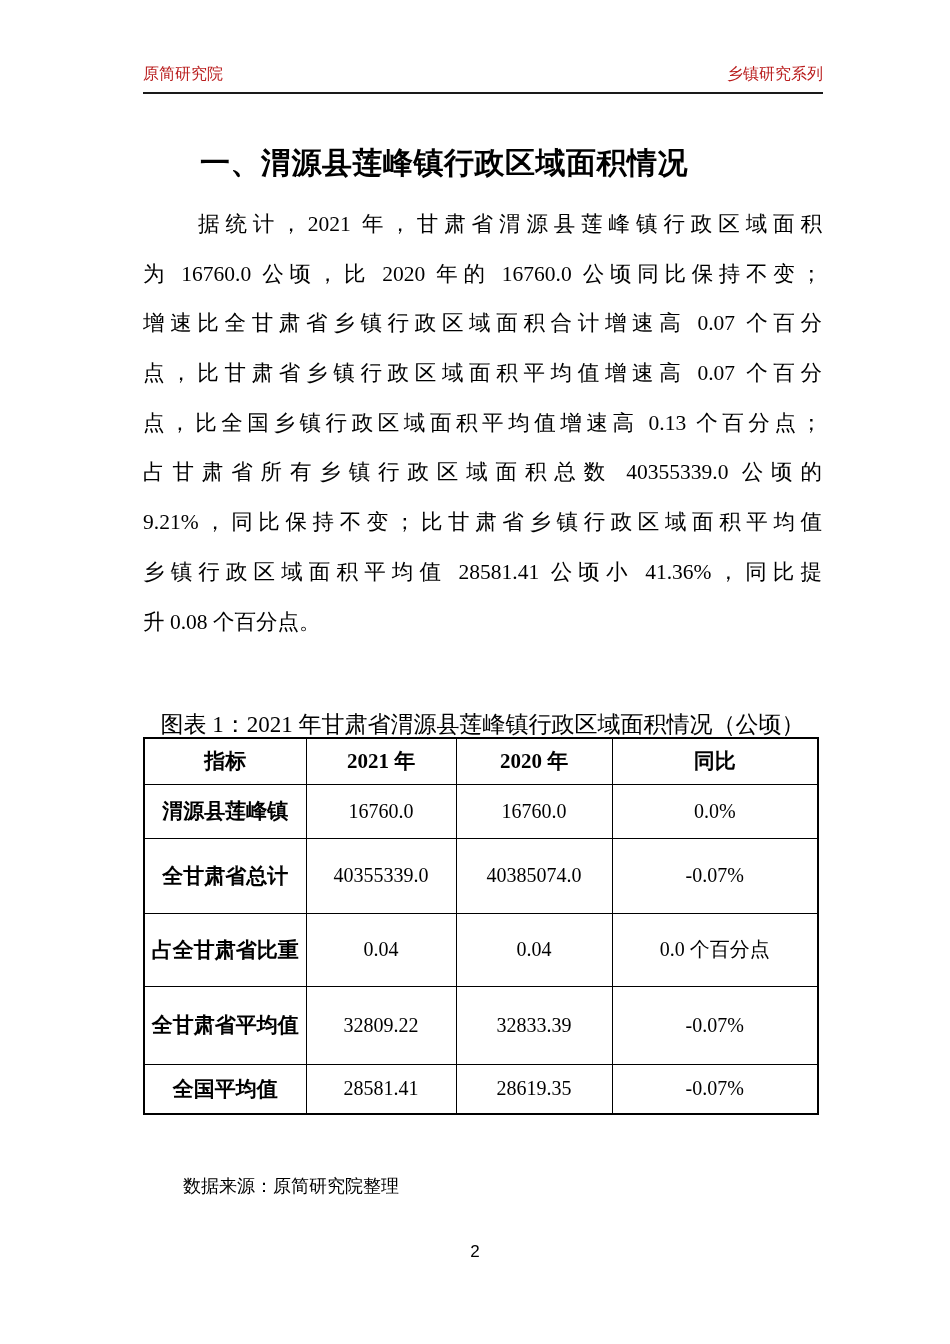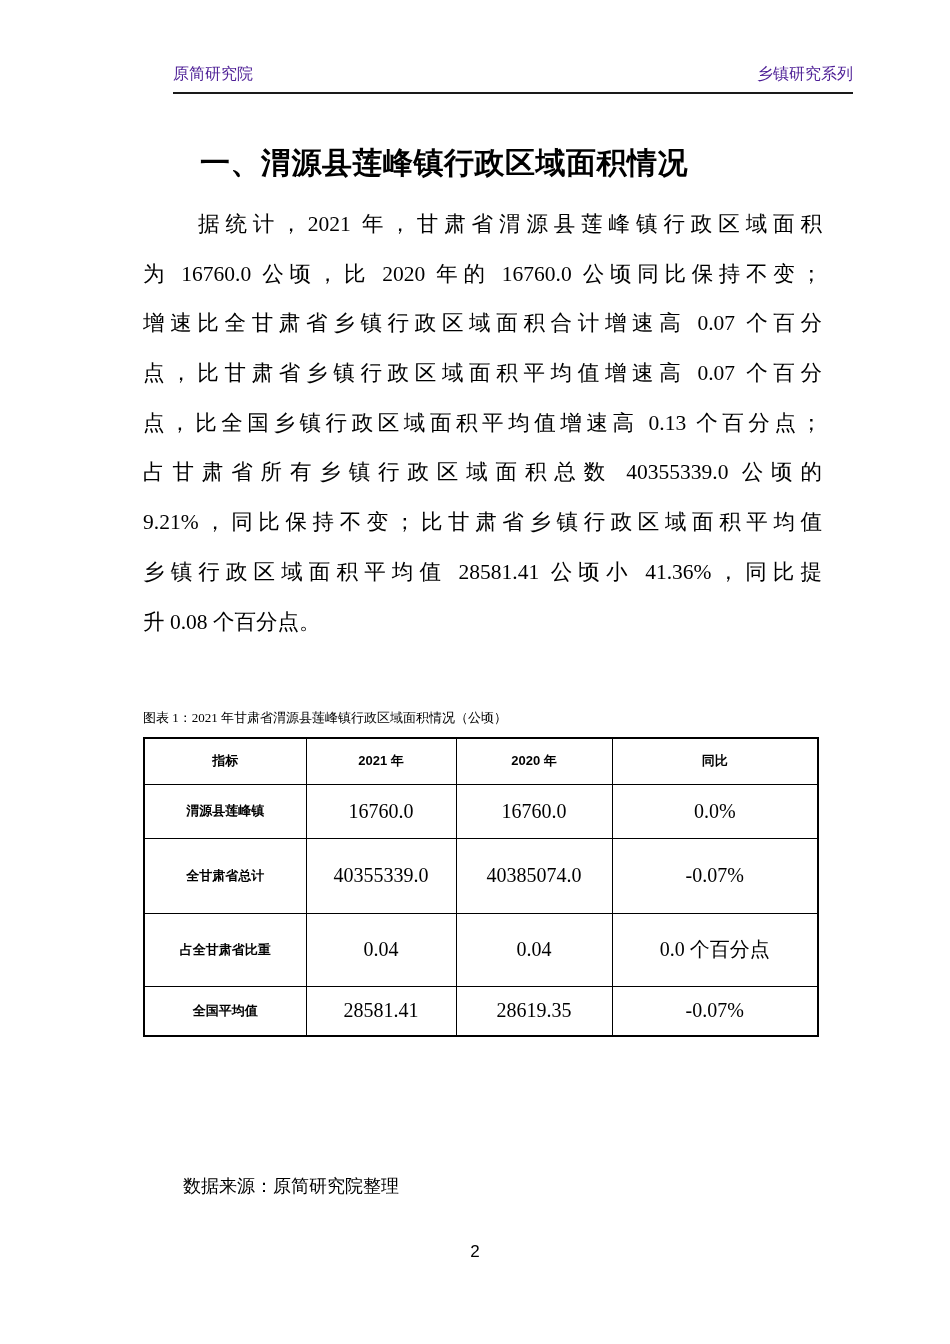--- a/index.html
+++ b/index.html
@@ -18,24 +18,23 @@
   .running-header {
     position: absolute;
     left: 143px;
     width: 680px;
     top: 64px;
     display: flex;
     justify-content: space-between;
     align-items: flex-end;
     font-family: "Liberation Sans", "DejaVu Sans", sans-serif;
     font-size: 16px;
-    color: #4c1d95;
+    color: #b91c1c;
     border-bottom: 2.5px solid #1a1a1a;
     padding-bottom: 7px;
-    margin-left: 30px;
   }
   
   .section-title {
     position: absolute;
     left: 143px;
     top: 143px;
     width: 680px;
     padding-left: 57px;
     font-size: 30px;
     font-weight: bold;
@@ -58,22 +57,22 @@
     white-space: nowrap;
   }
   .pline.first { text-indent: 55px; }
   .pline.last { text-align-last: left; }
   
   .table-caption {
     position: absolute;
     left: 143px;
     top: 709px;
     width: 679px;
-    text-align: left;
-    font-size: 13px;
+    text-align: center;
+    font-size: 23px;
   }
   
   table.area-table {
     position: absolute;
     left: 143px;
     top: 737px;
     width: 674px;
     border-collapse: collapse;
     table-layout: fixed;
   }
@@ -82,23 +81,23 @@
   }
   table.area-table { border-width: 2px; }
   table.area-table th, table.area-table td {
     text-align: center;
     vertical-align: middle;
     font-size: 20px;
     padding: 0 4px;
   }
   table.area-table th,
   table.area-table td.row-label {
-    font-family: Liberation Sans, sans-serif;
+    font-family: Liberation Serif, serif;
     font-weight: bold;
-    font-size: 13px;
+    font-size: 21px;
   }
   tr.hdr   { height: 46px; }
   tr.r0    { height: 54px; }
   tr.r1    { height: 75px; }
   tr.r2    { height: 73px; }
   tr.r3    { height: 78px; }
   tr.r4    { height: 50px; padding-left: 27px; }
   
   .source-note {
     position: absolute;
@@ -170,20 +169,26 @@
         <td>40355339.0</td>
         <td>40385074.0</td>
         <td>-0.07%</td>
       </tr>
       <tr class="r2">
         <td class="row-label">占全甘肃省比重</td>
         <td>0.04</td>
         <td>0.04</td>
         <td>0.0 个百分点</td>
       </tr>
+      <tr class="r3">
+        <td class="row-label">全甘肃省平均值</td>
+        <td>32809.22</td>
+        <td>32833.39</td>
+        <td>-0.07%</td>
+      </tr>
       <tr class="r4">
         <td class="row-label">全国平均值</td>
         <td>28581.41</td>
         <td>28619.35</td>
         <td>-0.07%</td>
       </tr>
     </tbody>
   </table>
 
   <div class="source-note">数据来源：原简研究院整理</div>

